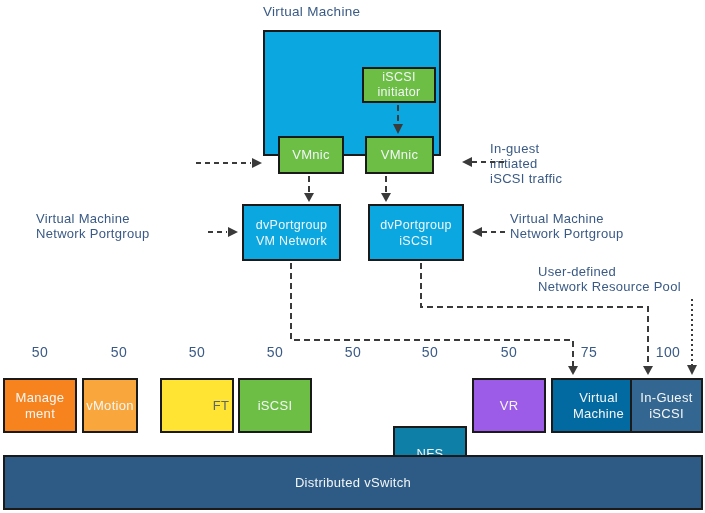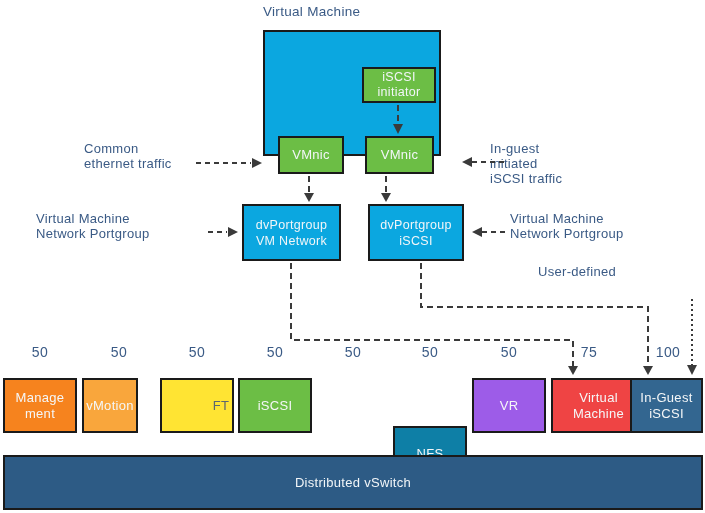--- a/index.html
+++ b/index.html
@@ -77,39 +77,36 @@
 
   <div class="box cyan dvpg-vm">
     <span class="pl">dvPortgroup</span>
     <span class="pl">VM Network</span>
   </div>
   <div class="box cyan dvpg-iscsi">
     <span class="pl">dvPortgroup</span>
     <span class="pl">iSCSI</span>
   </div>
 
-  <div class="lbl ann ann-common">
-    <span>Common</span>
-    <span>ethernet traffic</span>
-  </div>
   <div class="lbl ann ann-inguest">
     <span>In-guest</span>
     <span>initiated</span>
     <span>iSCSI traffic</span>
   </div>
   <div class="lbl ann ann-pg-left">
     <span>Virtual Machine</span>
     <span>Network Portgroup</span>
   </div>
   <div class="lbl ann ann-pg-right">
     <span>Virtual Machine</span>
     <span>Network Portgroup</span>
   </div>
   <div class="lbl ann ann-userdef">
     <span>User-defined</span>
+    <span>Network Resource Pool</span>
   </div>
 
   <span class="share" style="left:18px">50</span>
   <span class="share" style="left:97px">50</span>
   <span class="share" style="left:175px">50</span>
   <span class="share" style="left:253px">50</span>
   <span class="share" style="left:331px">50</span>
   <span class="share" style="left:408px">50</span>
   <span class="share" style="left:487px">50</span>
   <span class="share" style="left:567px">75</span>
@@ -132,21 +129,21 @@
 
   </div>
   <div class="pool" style="left: 393px; width: 74px; background: rgb(14, 127, 166); color: rgb(245, 247, 248); margin-top: 48px;">
     <span class="pl">NFS</span>
 
   </div>
   <div class="pool" style="left: 472px; width: 74px; background: rgb(157, 92, 232); color: rgb(245, 247, 248);">
     <span class="pl">VR</span>
 
   </div>
-  <div class="pool" style="left: 551px; width: 95px; background: #ef4444; color: rgb(245, 247, 248);">
+  <div class="pool" style="left: 551px; width: 95px; background: #0369a1; color: rgb(245, 247, 248);">
     <span class="pl">Virtual</span>
     <span class="pl">Machine</span>
   </div>
   <div class="pool" style="left: 630px; width: 73px; background: rgb(51, 102, 144); color: rgb(245, 247, 248);">
     <span class="pl">In-Guest</span>
     <span class="pl">iSCSI</span>
   </div>
 
   <div class="dvswitch">
     <span>Distributed vSwitch</span>

